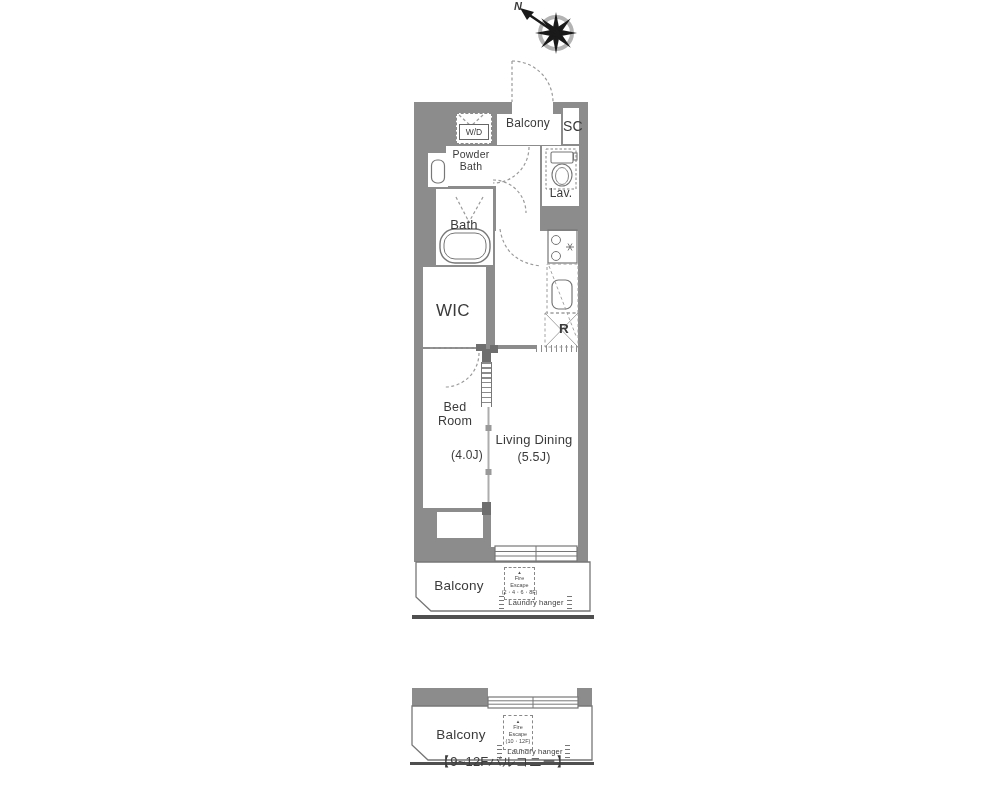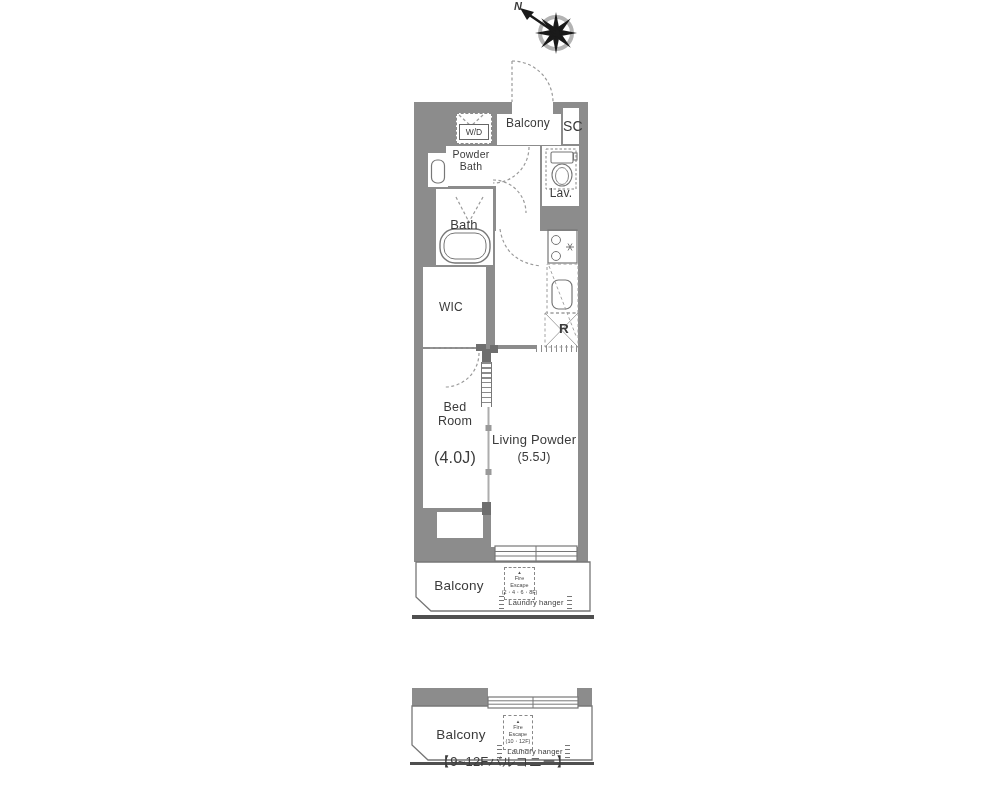--- a/index.html
+++ b/index.html
@@ -140,25 +140,25 @@
   </svg>
 
   <div class="label" style="left:511px;top:0px;width:14px;font-size:11px;font-style:italic;font-weight:bold;">N</div>
 
   <div class="label" style="left:500px;top:117px;width:56px;font-size:12px;">Balcony</div>
   <div class="label" style="left:563px;top:119px;width:16px;font-size:14px;">SC</div>
   <div class="wd-box" style="left:459px;top:124px;width:28px;height:14px;">W/D</div>
   <div class="label" style="left:447px;top:149px;width:48px;font-size:10.5px;">Powder Bath</div>
   <div class="label" style="left:441px;top:198px;width:46px;font-size:13px;margin-top:20px;">Bath</div>
   <div class="label" style="left:545px;top:187px;width:32px;font-size:12px;">Lav.</div>
-  <div class="label" style="left:436px;top:301px;width:30px;font-size:12px;">WIC</div>
+  <div class="label" style="left:436px;top:301px;width:30px;font-size:17px;">WIC</div>
 
   <div class="label" style="left:428px;top:400px;width:54px;font-size:12.5px;">Bed Room</div>
-  <div class="label" style="left:426px;top:449px;width:58px;font-size:16px;">(4.0J)</div>
-  <div class="label" style="left:492px;top:433px;width:84px;font-size:13px;white-space:nowrap;">Living Powder</div>
+  <div class="label" style="left:438px;top:449px;width:58px;font-size:12px;">(4.0J)</div>
+  <div class="label" style="left:492px;top:433px;width:84px;font-size:13px;white-space:nowrap;">Living Dining</div>
   <div class="label" style="left:492px;top:450px;width:84px;font-size:12.5px;">(5.5J)</div>
   <div class="label" style="left:555px;top:321px;width:18px;font-size:13.5px;font-weight:bold;">R</div>
 
   <div class="label" style="left:433px;top:578px;width:52px;font-size:13.5px;">Balcony</div>
   <div class="firebox" style="left:504px;top:567px;width:29px;height:31px;">
     <span class="mk">▲</span>
     <span>Fire</span>
     <span>Escape</span>
     <span>(2・4・6・8F)</span>
   </div>

